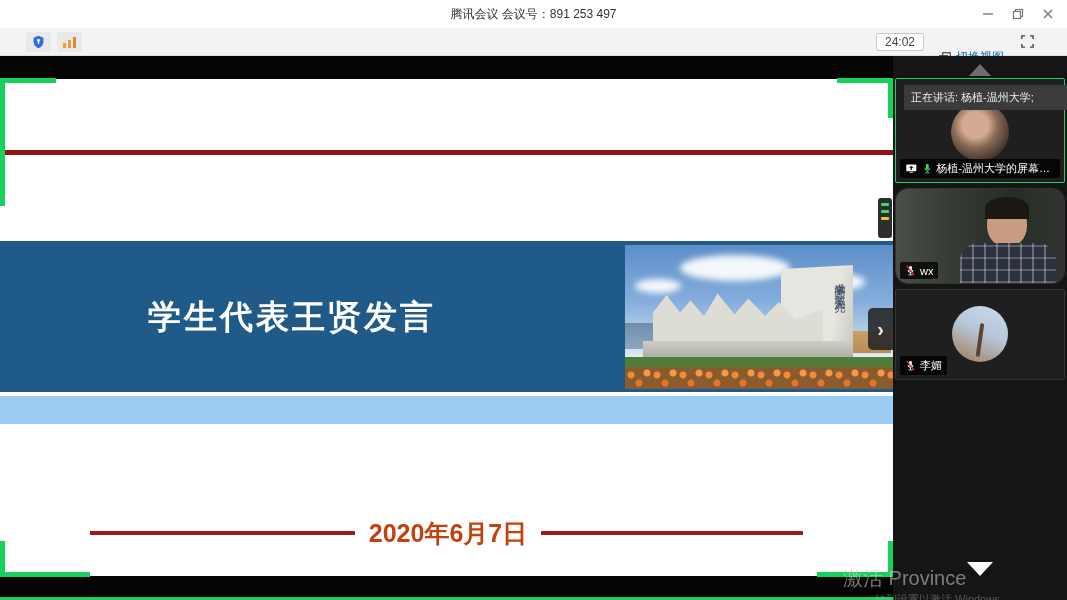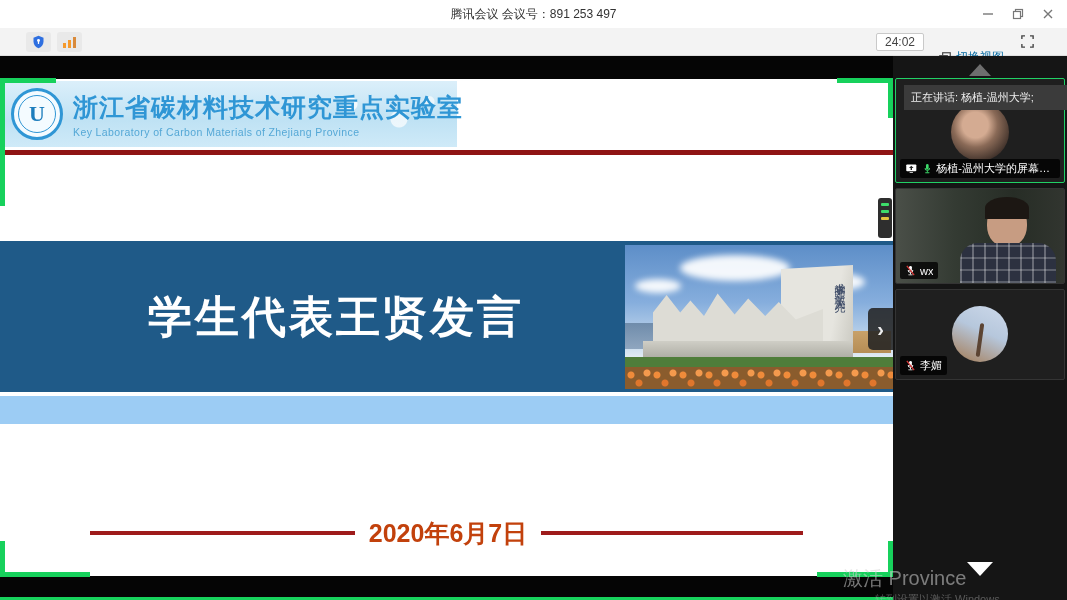--- a/index.html
+++ b/index.html
@@ -47,21 +47,21 @@
   .uni-logo::after { content:"U"; position:absolute; inset:0; display:flex; align-items:center; justify-content:center;
                      color:#1d7dbd; font-weight:bold; font-size:22px; font-family:"Liberation Serif", serif; }
   .header-text { margin-left:10px; z-index:1; }
   .header-cn { font-size:25px; font-weight:bold; color:#2f96d5; letter-spacing:1px; white-space:nowrap; }
   .header-en { font-size:10.5px; color:#55a8d6; margin-top:2px; letter-spacing:.4px; white-space:nowrap; }
 
   .red-rule-top { position:absolute; top:71px; left:0; width:893px; height:5px; background:#8f1414; }
 
   .blue-banner { position:absolute; top:162px; left:0; width:893px; height:151px; background:#1f5a88; }
   .banner-title { position:absolute; left:148px; top:50%; transform:translateY(-50%);
-                  color:#fff; font-size:44px; font-weight:bold; letter-spacing:3px; white-space:nowrap; }
+                  color:#fff; font-size:33px; font-weight:bold; letter-spacing:3px; white-space:nowrap; }
 
   .monument { position:absolute; top:166px; left:625px; width:268px; height:144px; overflow:hidden;
               background:linear-gradient(180deg,#5d8ec8 0%,#86aedd 40%,#cfe0ef 72%,#e9eff5 80%); }
   .cloud { position:absolute; background:rgba(255,255,255,.92); border-radius:50%; filter:blur(3px); }
   .cloud.c1 { width:110px; height:26px; left:55px; top:10px; }
   .cloud.c2 { width:60px; height:18px; left:180px; top:28px; }
   .cloud.c3 { width:46px; height:14px; left:10px; top:34px; }
   .bldg-left { position:absolute; left:0; top:78px; width:52px; height:26px;
                background:linear-gradient(180deg,#6f8cab,#8fa6bf); }
   .bldg-right { position:absolute; right:2px; top:86px; width:60px; height:22px;
@@ -114,21 +114,21 @@
   .sidebar { position:relative; width:174px; height:544px; background:#151515; }
   .scroll-up { position:absolute; top:8px; left:50%; transform:translateX(-50%);
                width:0; height:0; border-left:11px solid transparent; border-right:11px solid transparent;
                border-bottom:12px solid #6e6e6e; cursor:pointer; }
   .speaking-tooltip { position:absolute; top:29px; left:11px; right:0; z-index:9;
                background:#3b3b3b; color:#eee; font-size:11px; padding:5px 7px; white-space:nowrap; overflow:hidden; }
 
   .tile { position:absolute; left:2px; width:170px; background:#1f1f1f;
           border:1px solid #343434; border-radius:2px; overflow:hidden; cursor:pointer; }
   .tile.speaking { border:1px solid #21d065; }
-  .t1 { top:22px; height:105px; } .t2 { top:132px; height:96px; } .t3 { top:233px; height:91px; }
+  .t1 { top:22px; height:105px; } .t2 { top:132px; height:96px;border-radius:13px; } .t3 { top:233px; height:91px; }
   .t4 { top:329px; height:92px; } .t5 { top:426px; height:92px; }
 
   .avatar { position:absolute; left:50%; transform:translateX(-50%); border-radius:50%; }
   .av-family { top:24px; width:58px; height:58px;
         background:radial-gradient(circle at 42% 38%, #d4ab92 0 26%, #8a6a57 45%, #3a2d27 78%, #241d1a 100%); }
   .av-tree { top:16px; width:56px; height:56px;
         background:linear-gradient(205deg,#cdd9ea 0%,#b6c7dc 45%,#a98f78 85%,#6e5a49 100%); }
   .av-tree::after { content:""; position:absolute; left:46%; top:30%; width:4px; height:60%;
         background:#5c4433; transform:rotate(8deg); border-radius:2px; }
   .av-chimp { top:16px; width:56px; height:56px;
@@ -220,27 +220,20 @@
           <path d="M3 8V3h5M16 3h5v5M21 16v5h-5M8 21H3v-5"></path>
         </svg>
     </div>
   </div>
 
   <div class="main">
 
     <div class="share-area">
       <div class="slide">
 
-        <div class="slide-header">
-          <div class="uni-logo"></div>
-          <div class="header-text">
-            <div class="header-cn">浙江省碳材料技术研究重点实验室</div>
-            <div class="header-en">Key Laboratory of Carbon Materials of Zhejiang Province</div>
-          </div>
-        </div>
 
         <div class="red-rule-top"></div>
 
         <div class="blue-banner">
           <div class="banner-title">学生代表王贤发言</div>
         </div>
 
         <div class="monument">
           <div class="cloud c1"></div>
           <div class="cloud c2"></div>

